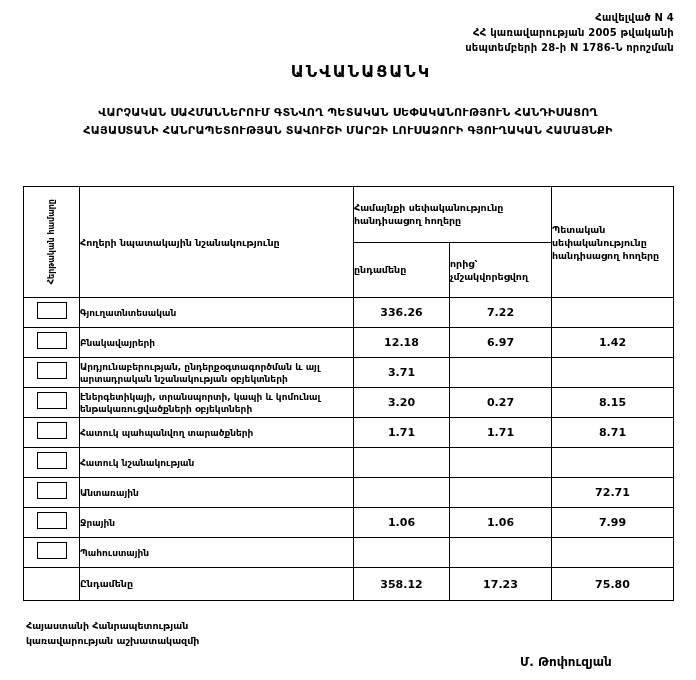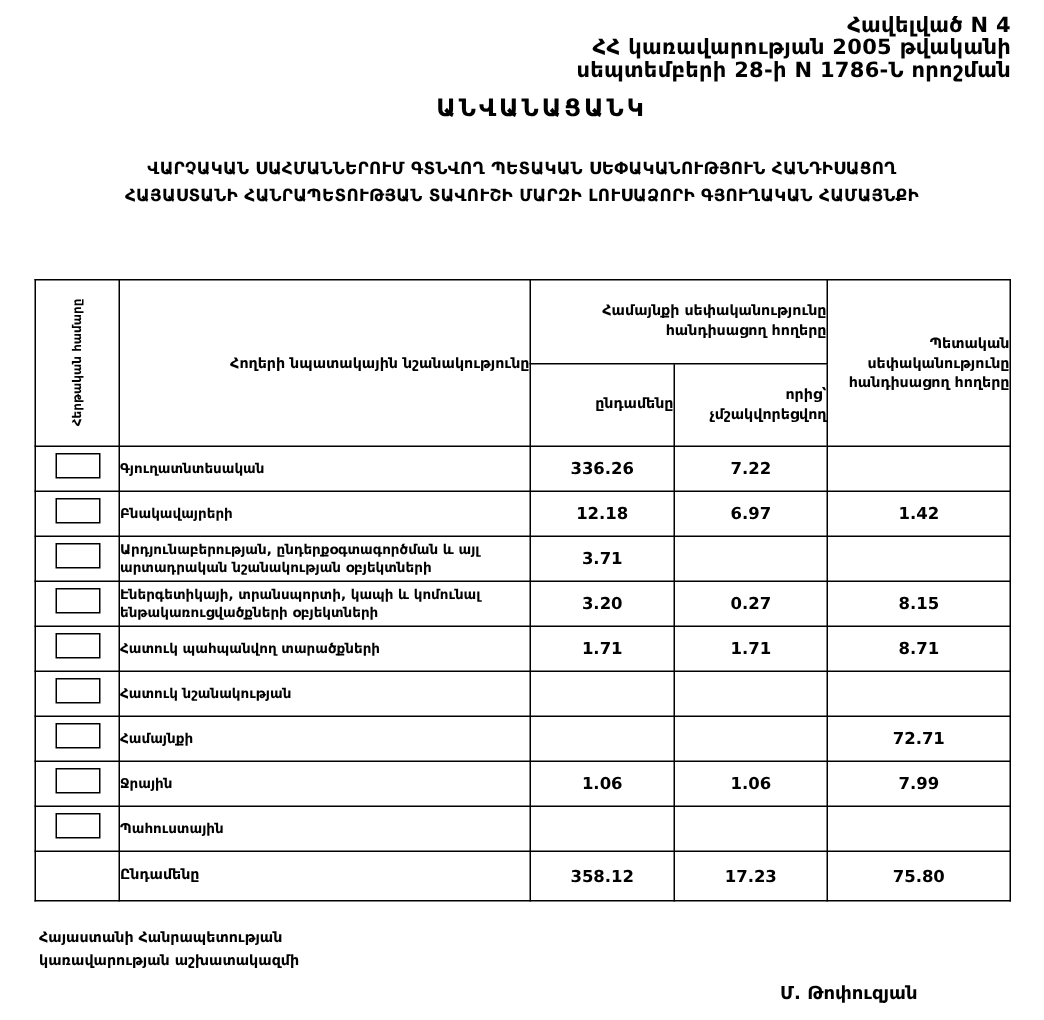--- a/index.html
+++ b/index.html
@@ -22,21 +22,21 @@
     height: 680px;
     box-sizing: border-box;
   }
 
   
   .doc-header {
     position: absolute;
     right: 22px;
     top: 10px;
     text-align: right;
-    font-size: 14px;
+    font-size: 10px;
     line-height: 15px;
     font-weight: bold;
     letter-spacing: 0.2px;
   }
   .doc-header div { white-space: nowrap; }
 
   
   .doc-title {
     position: absolute;
     left: 0;
@@ -74,21 +74,21 @@
     border-collapse: collapse;
     width: 650px;
     table-layout: fixed;
   }
   table.main th, table.main td {
     border: 1px solid #000000;
     padding: 0;
     vertical-align: middle;
   }
   .hdr {
-    text-align: right;
+    text-align: left;
     font-size: 9.5px;
     font-weight: bold;
     line-height: 13px;
     padding: 4px 3px;
   }
   .hdr-vert {
     font-size: 8px;
     font-weight: bold;
     writing-mode: vertical-rl;
     transform: rotate(180deg);
@@ -234,21 +234,21 @@
         </tr>
         <tr>
           <td class="cell-check"><span class="chk"></span></td>
           <td class="cell-name">Հատուկ նշանակության</td>
           <td class="cell-num"></td>
           <td class="cell-num"></td>
           <td class="cell-num"></td>
         </tr>
         <tr>
           <td class="cell-check"><span class="chk"></span></td>
-          <td class="cell-name">Համայնքի</td>
+          <td class="cell-name">Անտառային</td>
           <td class="cell-num"></td>
           <td class="cell-num"></td>
           <td class="cell-num">72.71</td>
         </tr>
         <tr>
           <td class="cell-check"><span class="chk"></span></td>
           <td class="cell-name">Ջրային</td>
           <td class="cell-num">1.06</td>
           <td class="cell-num">1.06</td>
           <td class="cell-num">7.99</td>

